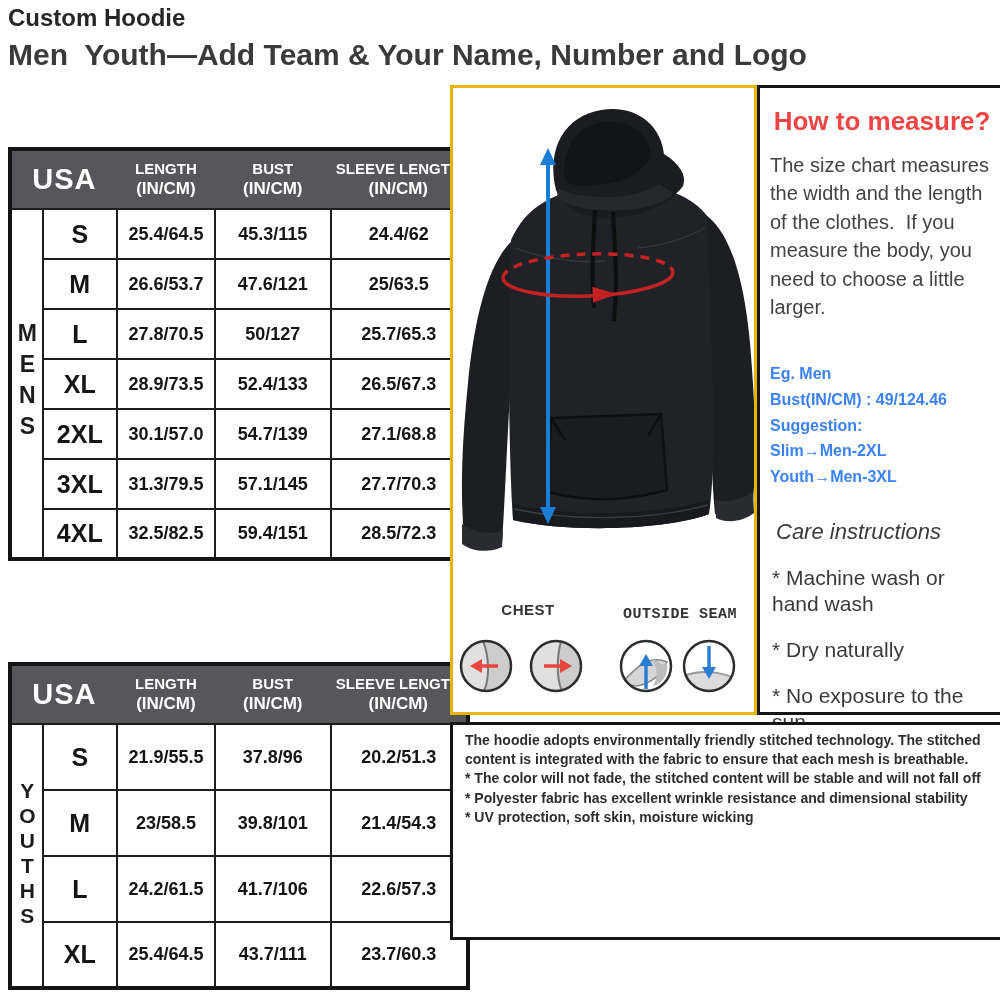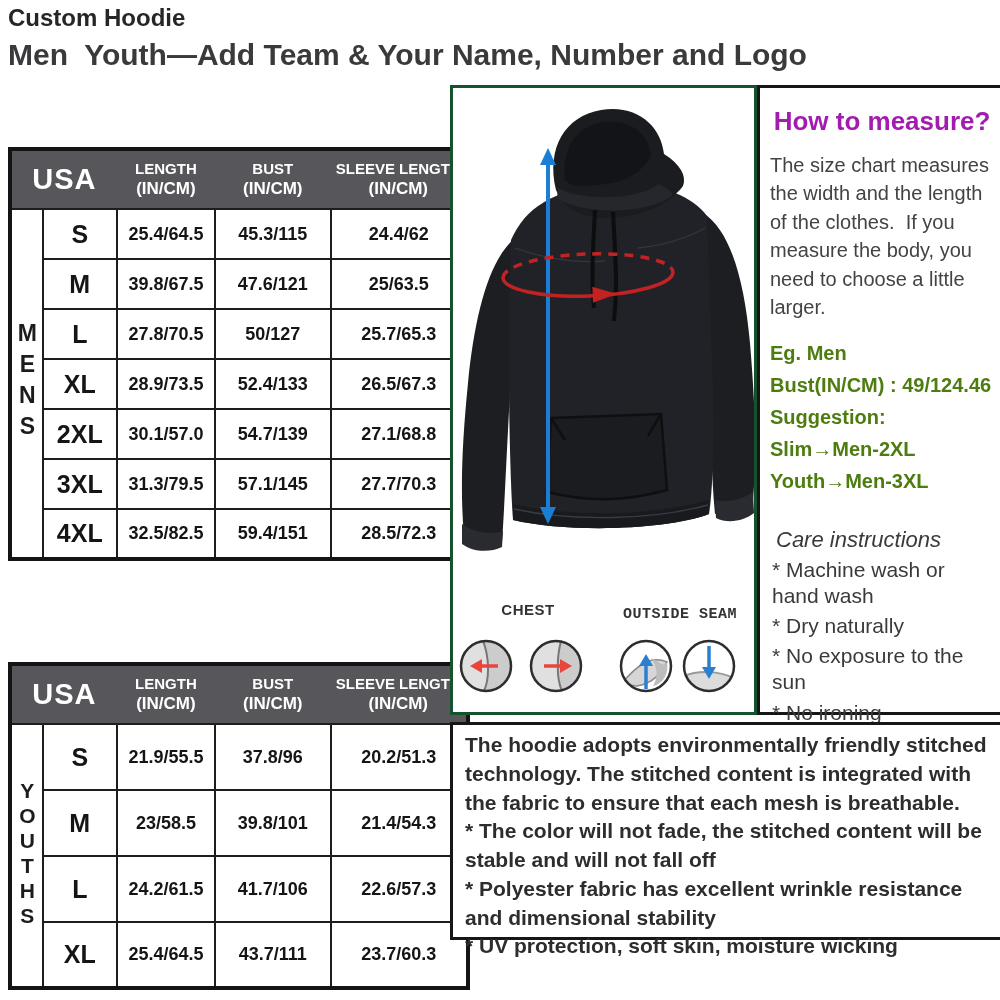--- a/index.html
+++ b/index.html
@@ -26,40 +26,40 @@
   th.col-head .sub { display:block; font-size:17px; }
   td.vlabel { border-top:none; border-bottom:none; border-left:none; }
   .vlabel span { writing-mode:vertical-rl; text-orientation:upright; font-weight:bold; color:#1c1c1c; }
   .mens  .vlabel span { font-size:23px; letter-spacing:5px; }
   .youth .vlabel span { font-size:21px; letter-spacing:2px; }
   td.size-cell { font-size:25px; font-weight:bold; color:#151515; }
   td.val-cell  { font-size:18px; font-weight:bold; color:#151515; }
 
   
   .hoodie-panel { position:absolute; left:450px; top:85px; width:307px; height:630px;
-                  border:3px solid #14532d; background:#ffffff; }
+                  border:3px solid #eab308; background:#ffffff; }
   .hoodie-panel svg { position:absolute; left:0; top:0; }
   .measure-label { position:absolute; font-size:15px; font-weight:bold; color:#333336; text-align:center; letter-spacing:.5px; }
   .measure-label.chest { left:20px;  top:513px; width:110px; }
   .measure-label.seam  { left:147px; top:518px; width:160px;font-family:Liberation Mono, monospace; }
 
   
   .measure-panel { position:absolute; left:757px; top:85px; width:243px; height:630px;
                    border:3px solid #161616; border-right:none; background:#fff; padding:10px 6px 0 10px; }
-  .htm-heading { text-align:center; font-size:26px; font-weight:bold; color:#a21caf; margin:8px 0 14px 0; }
+  .htm-heading { text-align:center; font-size:26px; font-weight:bold; color:#ef4444; margin:8px 0 14px 0; }
   .htm-intro { font-size:20px; line-height:1.42; color:#434345; white-space:pre-wrap; }
-  .htm-example { margin-top:16px; font-size:20px; font-weight:bold; color:#4d7c0f; line-height:1.6; }
+  .htm-example { margin-top:40px; font-size:16px; font-weight:bold; color:#3b82f6; line-height:1.6; }
   .care-heading { margin:30px 0 2px 6px; font-size:22px; color:#3a3a3c;font-style:italic; }
   .care-list { font-size:21px; color:#3a3a3c; line-height:1.24; margin-left:2px; }
-  .care-list div { margin-top:4px; }
+  .care-list div { margin-top:20px; }
 
   
   .notes-panel { position:absolute; left:450px; top:722px; width:553px; height:218px;
                  border:3px solid #161616; background:#fff; padding:6px 10px 0 12px; }
-  .notes-panel div { font-size:21px; font-weight:600; color:#2d2d2f; line-height:1.37; }
+  .notes-panel div { font-size:14px; font-weight:600; color:#2d2d2f; line-height:1.37; }
 </style>
 </head>
 <body>
 
 <div id="stage">
 
   <div class="page-title">Custom Hoodie</div>
   <div class="page-subtitle">Men  Youth—Add Team &amp; Your Name, Number and Logo</div>
 
   <table class="size-table mens">
@@ -81,21 +81,21 @@
     <tbody>
       <tr>
         <td class="vlabel" rowspan="7"><span>MENS</span></td>
         <td class="size-cell">S</td>
         <td class="val-cell">25.4/64.5</td>
         <td class="val-cell">45.3/115</td>
         <td class="val-cell">24.4/62</td>
       </tr>
       <tr>
         <td class="size-cell">M</td>
-        <td class="val-cell">39.8/67.5</td>
+        <td class="val-cell">26.6/53.7</td>
         <td class="val-cell">47.6/121</td>
         <td class="val-cell">25/63.5</td>
       </tr>
       <tr>
         <td class="size-cell">L</td>
         <td class="val-cell">27.8/70.5</td>
         <td class="val-cell">50/127</td>
         <td class="val-cell">25.7/65.3</td>
       </tr>
       <tr>

